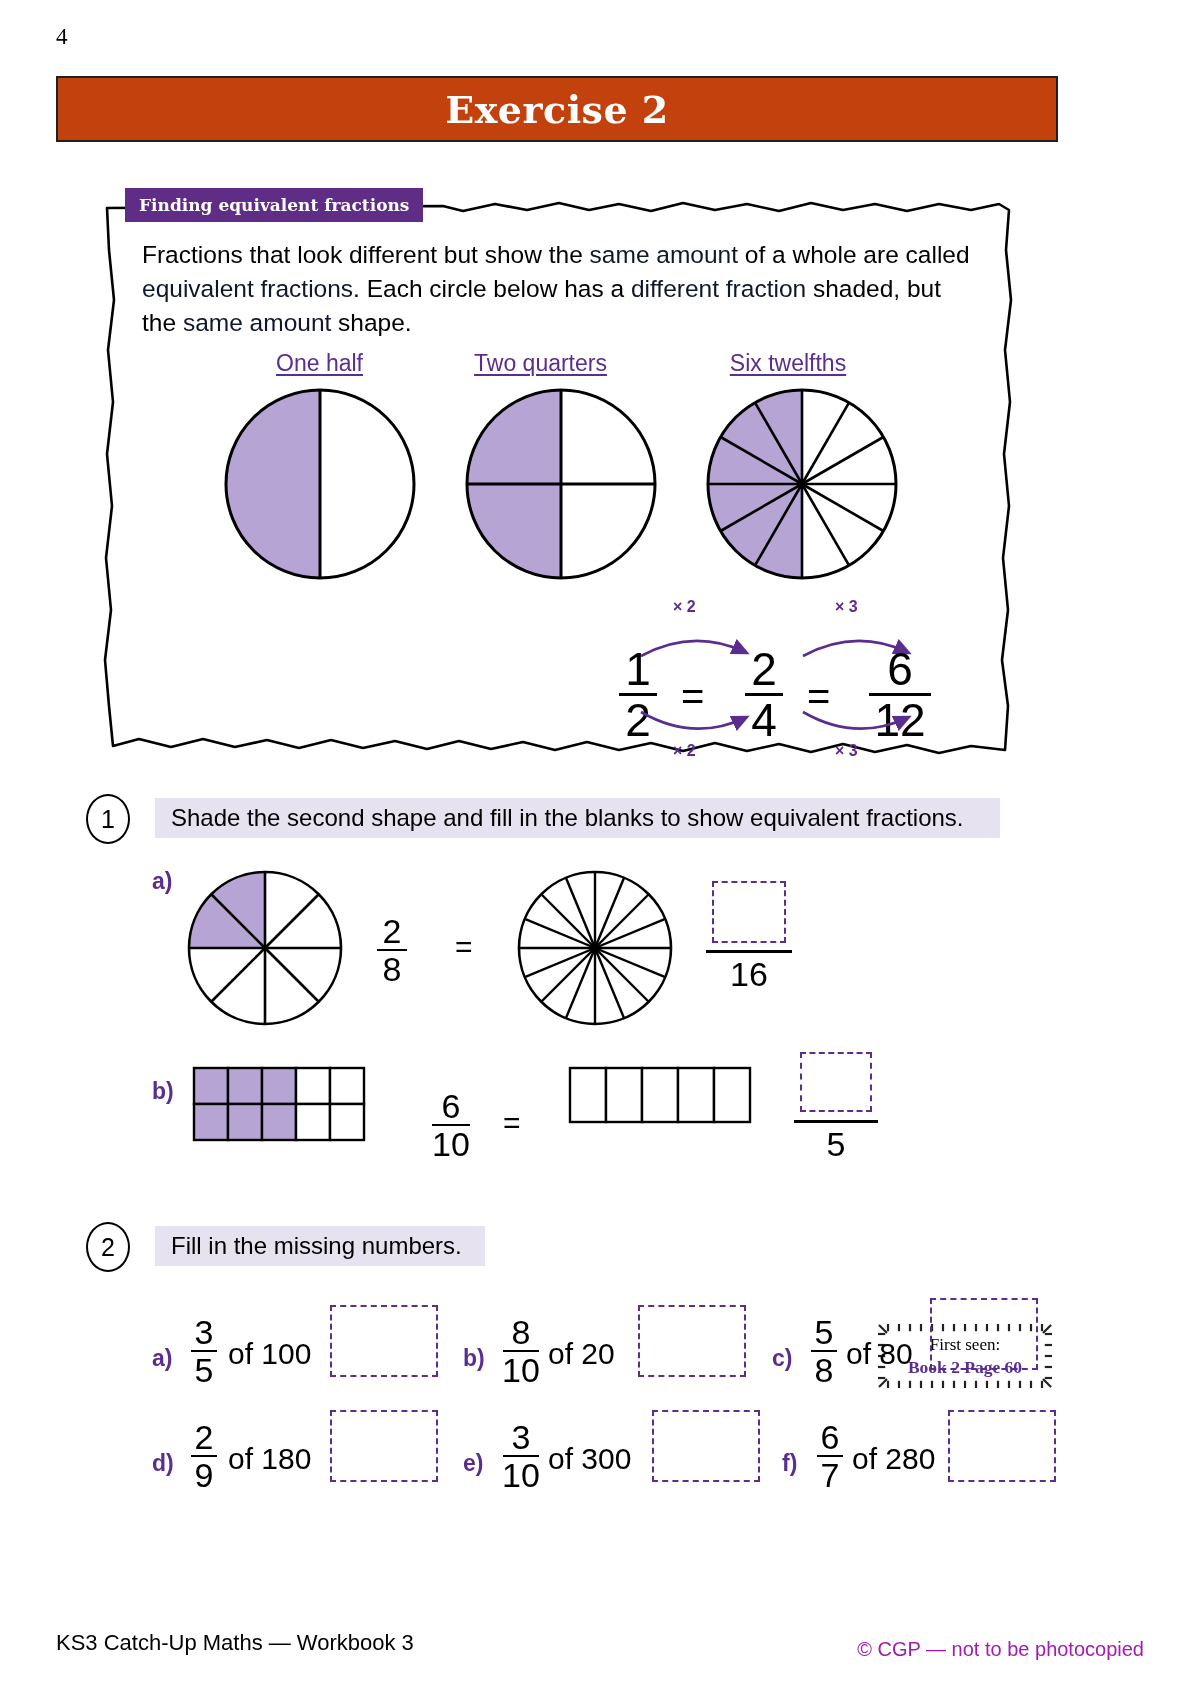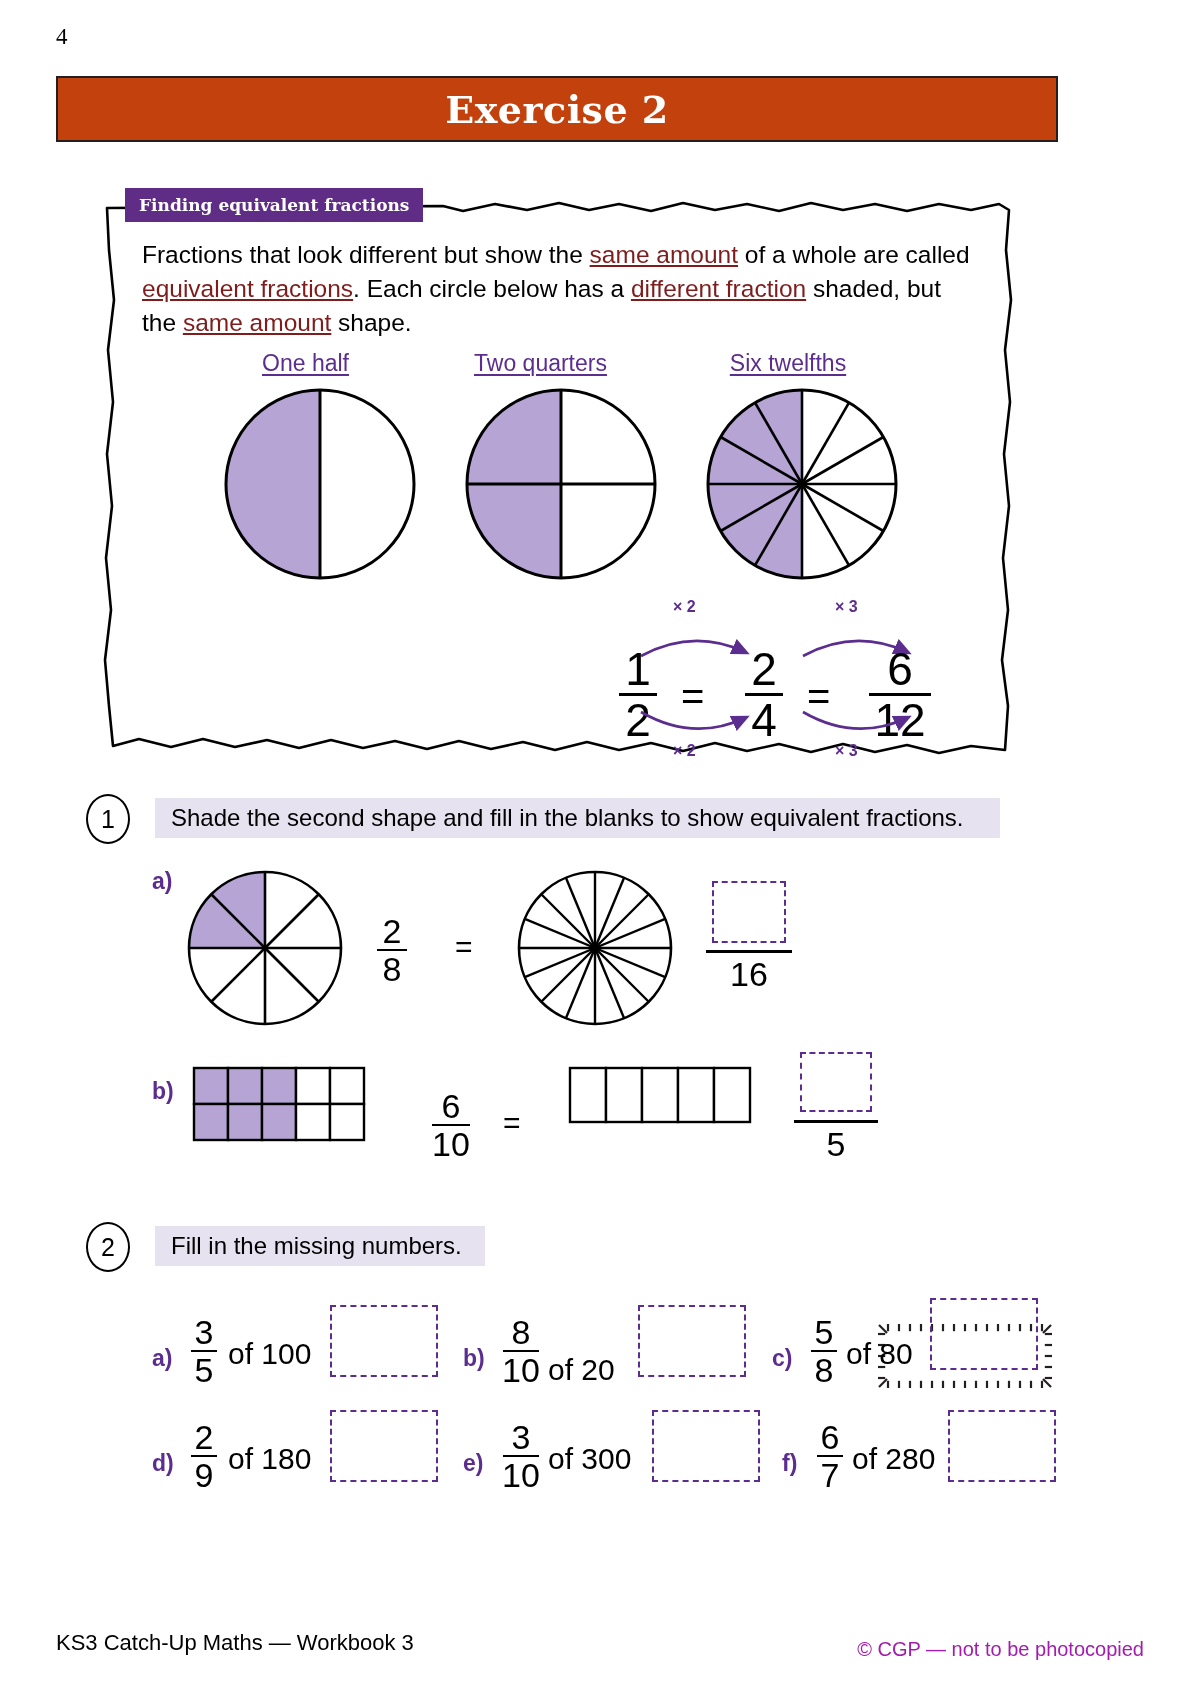--- a/index.html
+++ b/index.html
@@ -41,21 +41,21 @@
     display:flex;align-items:center;padding:16px 14px;
     box-sizing:border-box;white-space:nowrap;z-index:3;
   }
   .infobox-body{position:absolute;left:0;top:0;width:100%;height:100%;z-index:2;}
 
   .intro-text{
     position:absolute;left:39px;top:48px;width:830px;
     font-size:24.5px;line-height:34px;color:#000;
     font-family:"Liberation Sans", sans-serif;font-weight:500;
   }
-  .em{color:#7f1d1d;text-decoration:underline;text-underline-offset:2px;}
+  .em{color:#0f172a;text-underline-offset:2px;}
 
   
   .circ-caption{
     position:absolute;text-align:center;
     font-size:23px;color:#5b2d8e;text-decoration:underline;
     text-underline-offset:3px;font-weight:500;
   }
 
   .find-text{
     position:absolute;left:36px;top:435px;width:455px;
@@ -154,21 +154,21 @@
     </svg>
 
     <div class="infobox-tab">Finding equivalent fractions</div>
 
     <div class="infobox-body">
 
       <div class="intro-text">
         <span>Fractions that look different but show the </span><span class="em">same amount</span><span> of a whole are called </span><span class="em">equivalent fractions</span><span>.  Each circle below has a </span><span class="em">different fraction</span><span> shaded, but the </span><span class="em">same amount</span><span> shape.</span>
       </div>
 
-      <div class="circ-caption" style="left:110px;top:160px;width:185px;text-decoration:underline;">One half</div>
+      <div class="circ-caption" style="left:124px;top:160px;width:185px;text-decoration:underline;">One half</div>
       <div class="circ-caption" style="left:320px;top:160px;width:235px;">Two quarters</div>
       <div class="circ-caption" style="left:570px;top:160px;width:230px;">Six twelfths</div>
 
       <svg style="position:absolute;left:119px;top:196px;" width="196" height="196" viewBox="0 0 196 196">
         <path d="M98,98 L98,4 A94,94 0 0,0 98,192 Z" fill="#b6a4d4"></path>
         <circle cx="98" cy="98" r="94" fill="none" stroke="#000" stroke-width="3"></circle>
         <line x1="98" y1="4" x2="98" y2="192" stroke="#000" stroke-width="3"></line>
       </svg>
 
       <svg style="position:absolute;left:360px;top:196px;" width="196" height="196" viewBox="0 0 196 196">
@@ -387,38 +387,42 @@
         <line x1="180" y1="38" x2="172.8" y2="38" stroke="#231f20" stroke-width="2.2"></line>
         <line x1="6" y1="49" x2="13.2" y2="49" stroke="#231f20" stroke-width="2.2"></line>
         <line x1="180" y1="49" x2="172.8" y2="49" stroke="#231f20" stroke-width="2.2"></line>
         <line x1="6" y1="60" x2="13.2" y2="60" stroke="#231f20" stroke-width="2.2"></line>
         <line x1="180" y1="60" x2="172.8" y2="60" stroke="#231f20" stroke-width="2.2"></line>
         <line x1="7" y1="7" x2="15" y2="15" stroke="#231f20" stroke-width="2.2"></line>
         <line x1="179" y1="7" x2="171" y2="15" stroke="#231f20" stroke-width="2.2"></line>
         <line x1="7" y1="69" x2="15" y2="61" stroke="#231f20" stroke-width="2.2"></line>
         <line x1="179" y1="69" x2="171" y2="61" stroke="#231f20" stroke-width="2.2"></line>
       </svg>
+    <div class="badge-inner">
+      <div class="badge-l1">First seen:</div>
+      <div class="badge-l2">Book 2 Page 60</div>
+    </div>
   </div>
 
   <div class="part-label" style="left:152px;top:1345px;">a)</div>
   <div class="qfrac" style="left:186px;top:1316px;width:36px;">
     <span class="num">3</span>
     <span class="bar" style="width:26px;"></span>
     <span class="den">5</span>
   </div>
   <div class="of-text" style="left:228px;top:1337px;">of 100</div>
   <div class="dashbox" style="left:330px;top:1305px;width:108px;height:72px;"></div>
 
   <div class="part-label" style="left:463px;top:1345px;">b)</div>
   <div class="qfrac" style="left:498px;top:1316px;width:46px;">
     <span class="num">8</span>
     <span class="bar" style="width:36px;"></span>
     <span class="den">10</span>
   </div>
-  <div class="of-text" style="left:548px;top:1337px;margin-top:16px;">of 20</div>
+  <div class="of-text" style="left:548px;top:1337px;">of 20</div>
   <div class="dashbox" style="left:638px;top:1305px;width:108px;height:72px;"></div>
 
   <div class="part-label" style="left:772px;top:1345px;">c)</div>
   <div class="qfrac" style="left:806px;top:1316px;width:36px;">
     <span class="num">5</span>
     <span class="bar" style="width:26px;"></span>
     <span class="den">8</span>
   </div>
   <div class="of-text" style="left:846px;top:1337px;">of 80</div>
   <div class="dashbox" style="left:930px;top:1298px;width:108px;height:72px;"></div>

